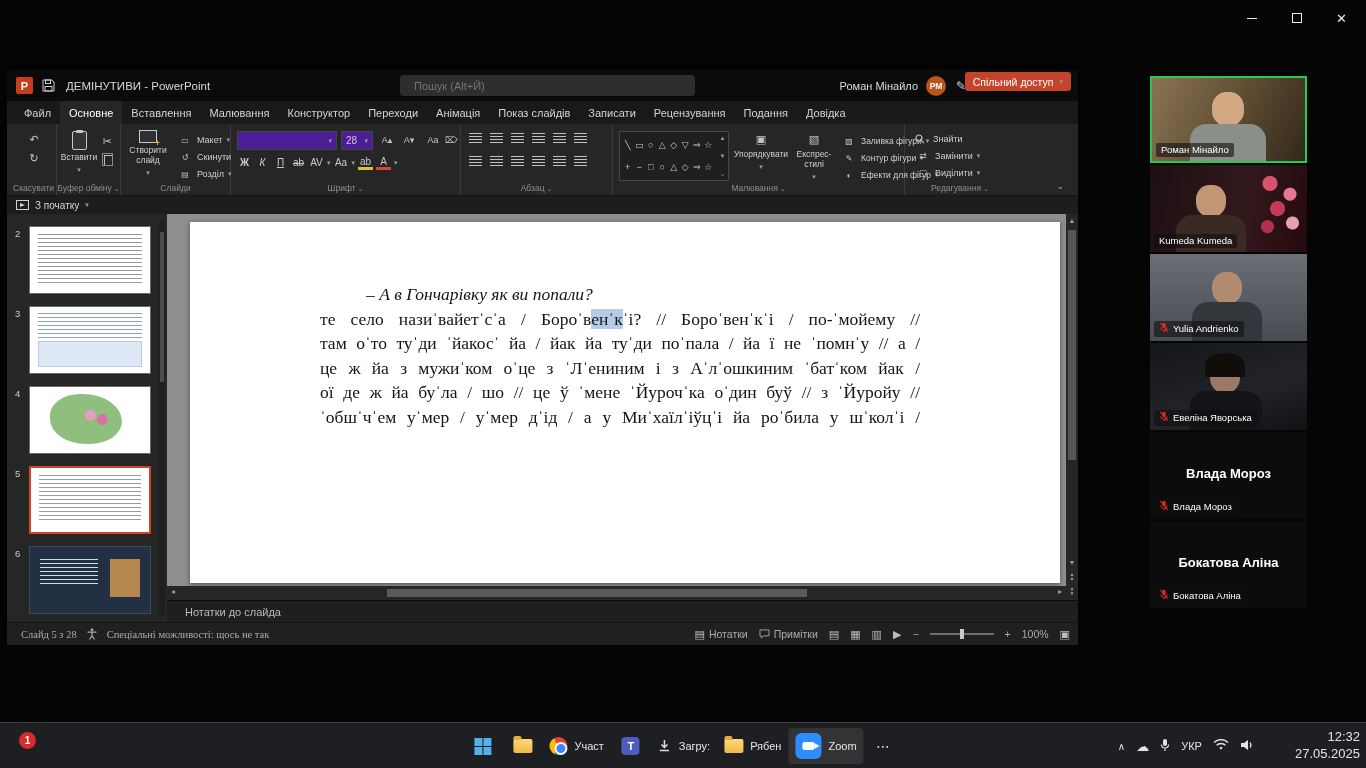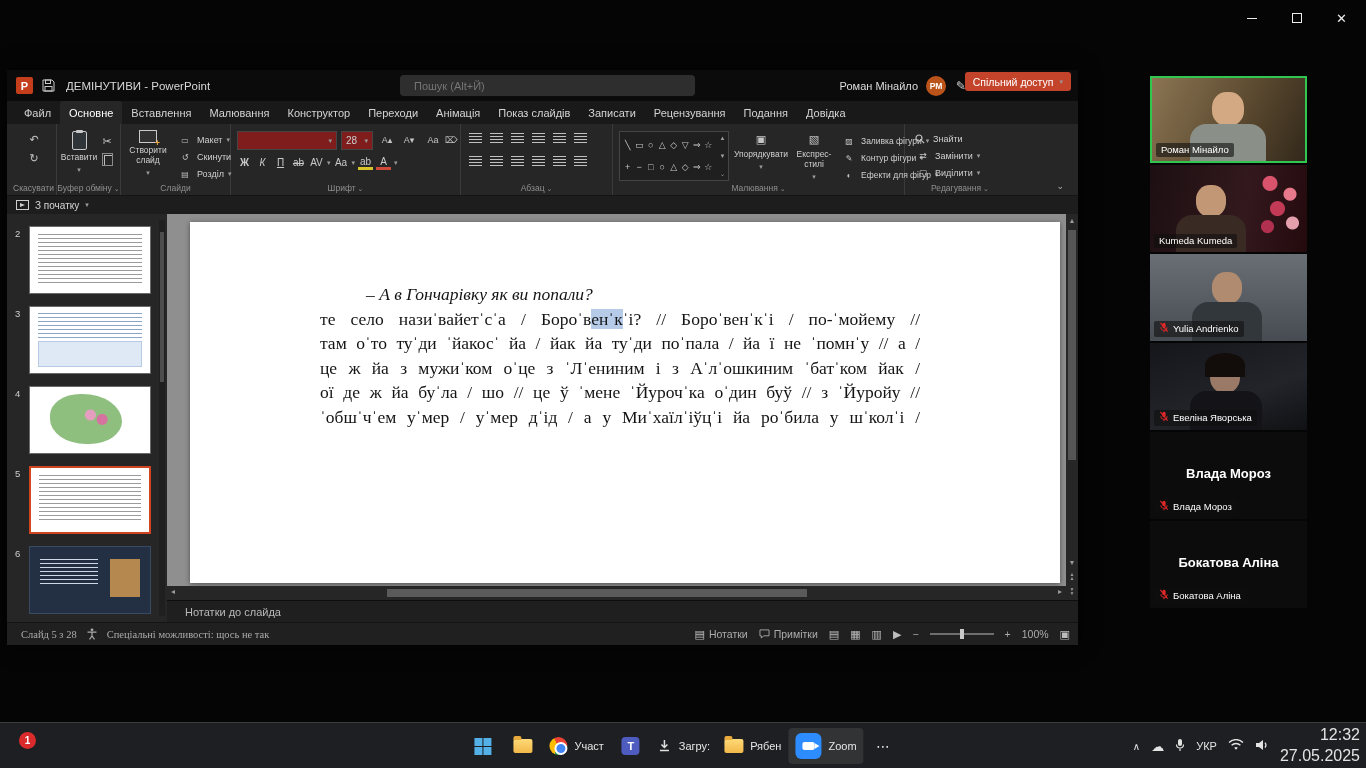--- a/index.html
+++ b/index.html
@@ -36,21 +36,21 @@
   
   .ribbon{position:absolute;left:0;top:54px;right:0;height:72px;background:#262626;border-bottom:1px solid #141414;}
   .rgroup{position:absolute;top:0;height:71px;border-right:1px solid #3a3a3a;}
   .rgroup.last{border-right:none;}
   .glabel{position:absolute;bottom:2px;left:0;right:0;text-align:center;color:#8f8f8f;font-size:8.5px;white-space:nowrap;overflow:hidden;}
   .glabel.launch::after{content:" ⌄";font-size:7px;}
   .ib{min-width:16px;height:16px;display:flex;align-items:center;justify-content:center;color:#c5c5c5;font-size:11px;}
   .arrow{font-size:7px;color:#9a9a9a;}
   .bigbtn{position:absolute;display:flex;flex-direction:column;align-items:center;justify-content:flex-start;color:#d0d0d0;font-size:8.5px;text-align:center;gap:3px;line-height:1.15;}
   .sbtn{position:absolute;display:flex;align-items:center;gap:4px;color:#cfcfcf;font-size:9px;height:16px;white-space:nowrap;}
-  .fbox{position:absolute;height:19px;background:#7f1d1d;border:1px solid #454545;color:#cccccc;font-size:10px;display:flex;align-items:center;justify-content:space-between;padding:0 4px;}
+  .fbox{position:absolute;height:19px;background:#4c1d95;border:1px solid #454545;color:#cccccc;font-size:10px;display:flex;align-items:center;justify-content:space-between;padding:0 4px;}
   .ic-paste{width:15px;height:19px;border:1px solid #c9c9c9;border-radius:2px;position:relative;background:#30353a;}
   .ic-paste::before{content:'';position:absolute;left:3px;top:-2px;width:7px;height:3px;background:#c9c9c9;border-radius:1px;}
   .ic-copy{width:9px;height:11px;border:1px solid #bdbdbd;position:relative;background:#262626;}
   .ic-copy::before{content:'';position:absolute;left:-3px;top:-3px;width:9px;height:11px;border:1px solid #8b8b8b;}
   .ic-newslide{width:18px;height:13px;border:1px solid #c9c9c9;position:relative;background:#303030;}
   .ic-newslide::after{content:'+';position:absolute;right:-4px;bottom:-6px;color:#e8a33d;font-size:9px;font-weight:bold;}
   .lnico{width:13px;height:11px;background:repeating-linear-gradient(to bottom,#c0c0c0 0 1px,transparent 1px 3px);}
   .shapesbox{position:absolute;background:#1f1f1f;border:1px solid #454545;display:grid;grid-template-columns:repeat(8,1fr);align-items:center;justify-items:center;color:#c8c8c8;font-size:9px;padding:2px 14px 2px 2px;}
   .shapescroll{position:absolute;display:flex;flex-direction:column;align-items:center;justify-content:space-between;color:#9f9f9f;font-size:6px;padding:3px 0;}
   .minirow{position:absolute;display:flex;align-items:center;gap:4px;color:#cfcfcf;font-size:8.5px;white-space:nowrap;}
@@ -143,21 +143,21 @@
   .ic-explorer::before,.ic-folder::before{content:'';position:absolute;top:-3px;left:0;width:8px;height:4px;background:#e8a93d;border-radius:2px 2px 0 0;}
   .ic-chrome{width:18px;height:18px;border-radius:50%;background:conic-gradient(from -30deg,#ea4335 0 33%,#34a853 0 66%,#fbbc05 0 100%);position:relative;}
   .ic-chrome::after{content:'';position:absolute;left:4.5px;top:4.5px;width:9px;height:9px;background:#4285f4;border:2px solid #ffffff;border-radius:50%;}
   .ic-teams{width:18px;height:18px;border-radius:4px;background:#4e5cc0;color:#fff;font-size:11px;font-weight:bold;display:flex;align-items:center;justify-content:center;}
   .ic-download{display:flex;}
   .ic-zoom{width:26px;height:26px;border-radius:6px;background:#2d8cff;display:flex;align-items:center;justify-content:center;}
   .cam{width:12px;height:8px;background:#ffffff;border-radius:2px;position:relative;}
   .cam::after{content:'';position:absolute;right:-4.5px;top:0.5px;border-left:5px solid #ffffff;border-top:3.5px solid transparent;border-bottom:3.5px solid transparent;}
   .ic-more{color:#e6e6e6;font-size:14px;letter-spacing:1px;}
   .tray{position:absolute;right:6px;top:0;height:46px;display:flex;align-items:center;gap:11px;color:#e3e3e3;font-size:11px;}
-  .clock{text-align:right;font-size:16px;line-height:1.3;}
+  .clock{text-align:right;font-size:13px;line-height:1.3;margin-left:30px;}
   .badge1{position:absolute;left:19px;bottom:19px;width:17px;height:17px;border-radius:50%;background:#d92b2b;color:#fff;font-size:10px;font-weight:bold;display:flex;align-items:center;justify-content:center;z-index:60;}
 </style>
 </head>
 <body>
 
 <div id="screen">
 
   <div class="scr-ctrls">
     <div class="scr-btn">
         <div class="mline"></div>

